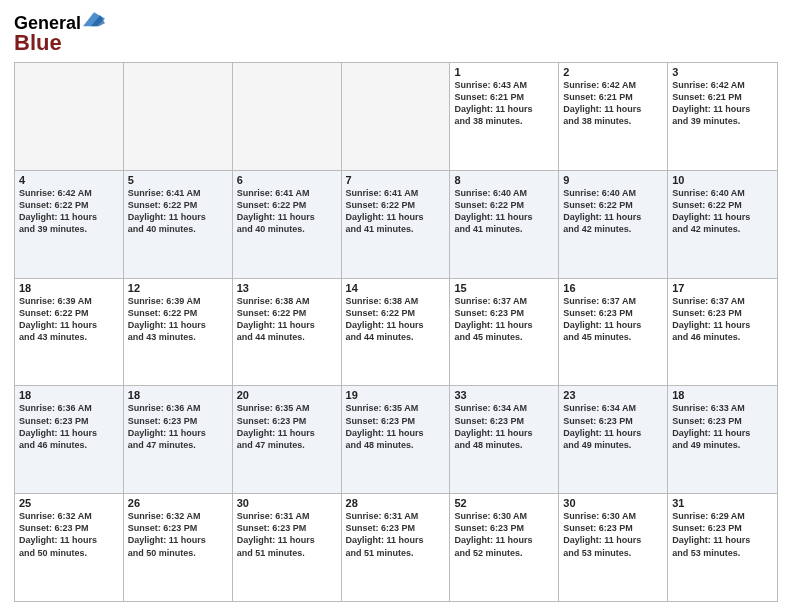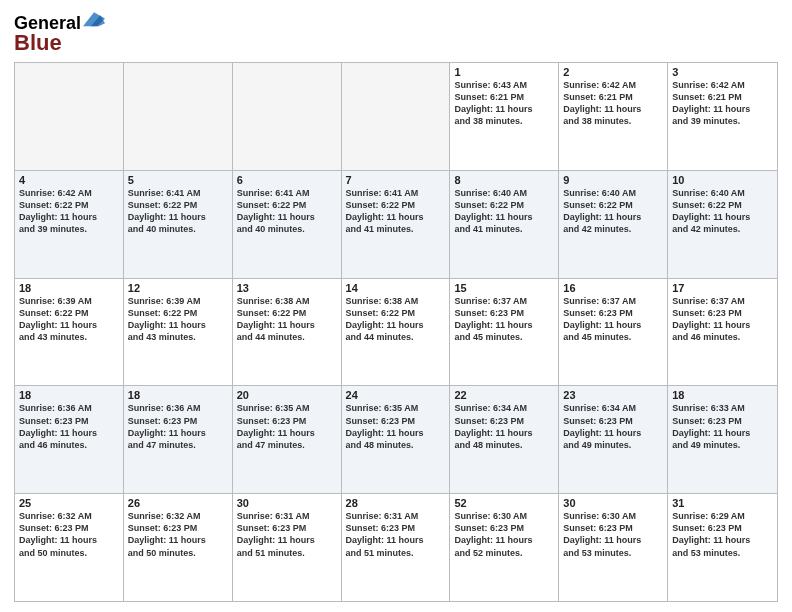--- a/index.html
+++ b/index.html
@@ -282,28 +282,28 @@
 and 47 minutes.</div>
           </div>
           <div class="cal-cell alt">
             <div class="day-num">20</div>
             <div class="cell-info" style="white-space: pre-line;">Sunrise: 6:35 AM
 Sunset: 6:23 PM
 Daylight: 11 hours
 and 47 minutes.</div>
           </div>
           <div class="cal-cell alt">
-            <div class="day-num">24</div>
+            <div class="day-num">19</div>
             <div class="cell-info" style="white-space: pre-line;">Sunrise: 6:35 AM
 Sunset: 6:23 PM
 Daylight: 11 hours
 and 48 minutes.</div>
           </div>
           <div class="cal-cell alt">
-            <div class="day-num">22</div>
+            <div class="day-num">33</div>
             <div class="cell-info" style="white-space: pre-line;">Sunrise: 6:34 AM
 Sunset: 6:23 PM
 Daylight: 11 hours
 and 48 minutes.</div>
           </div>
           <div class="cal-cell alt">
             <div class="day-num">23</div>
             <div class="cell-info" style="white-space: pre-line;">Sunrise: 6:34 AM
 Sunset: 6:23 PM
 Daylight: 11 hours

